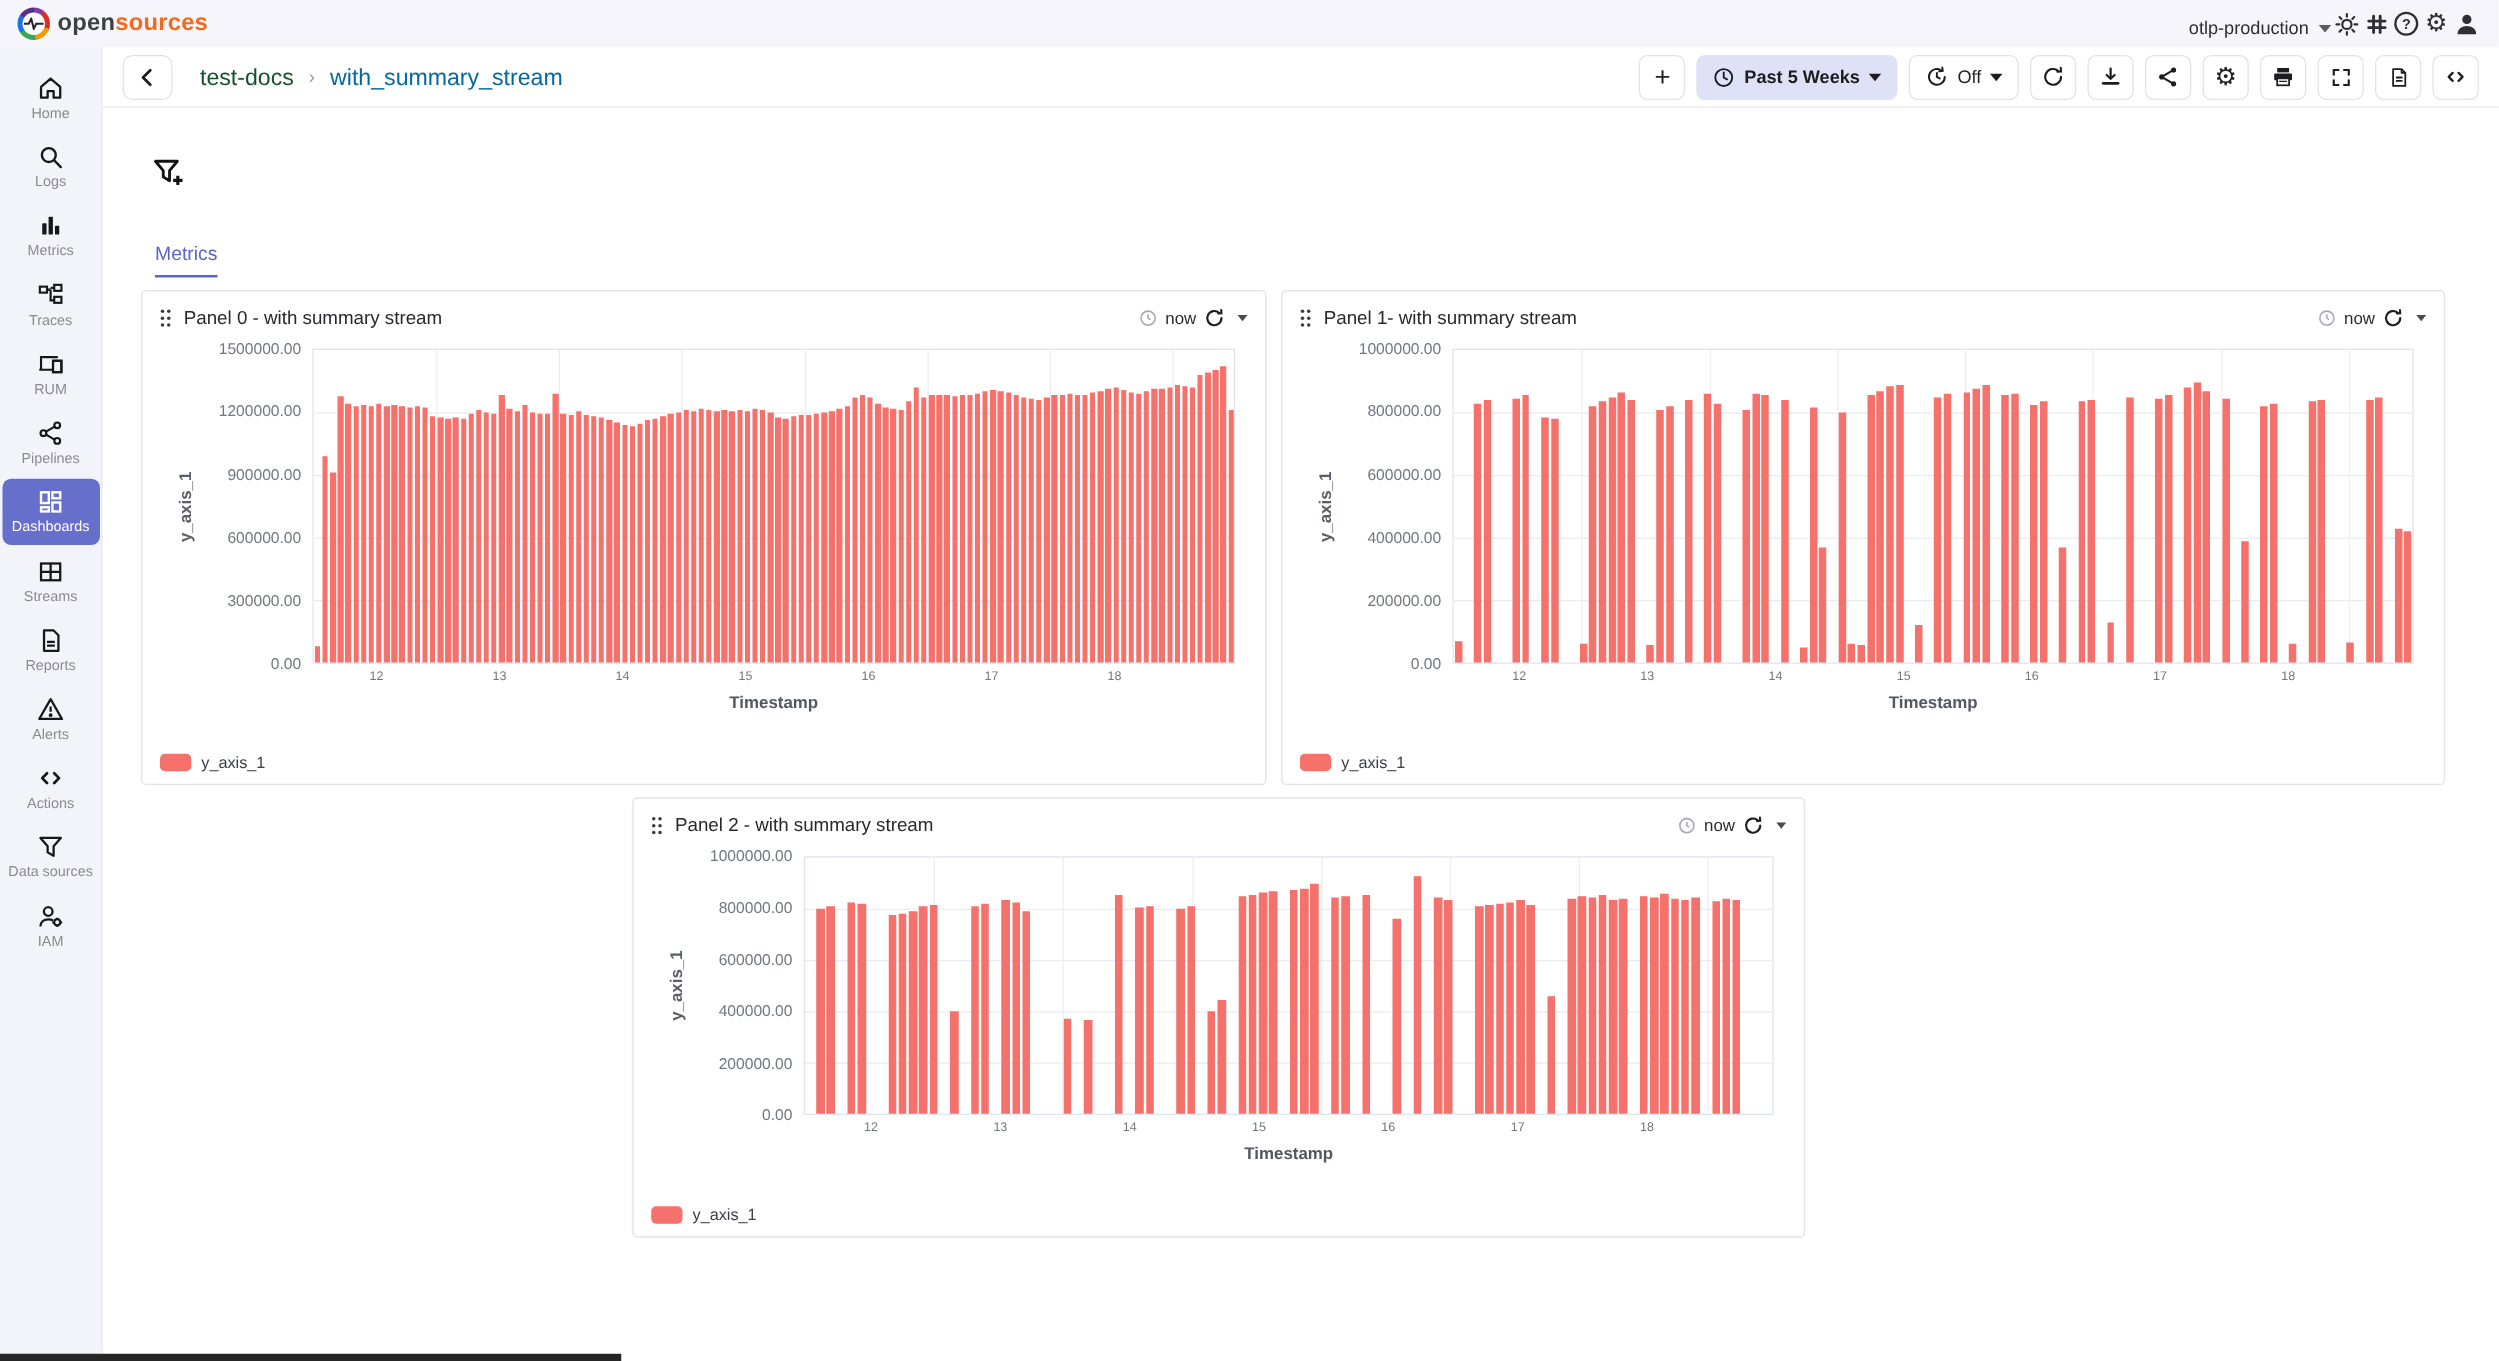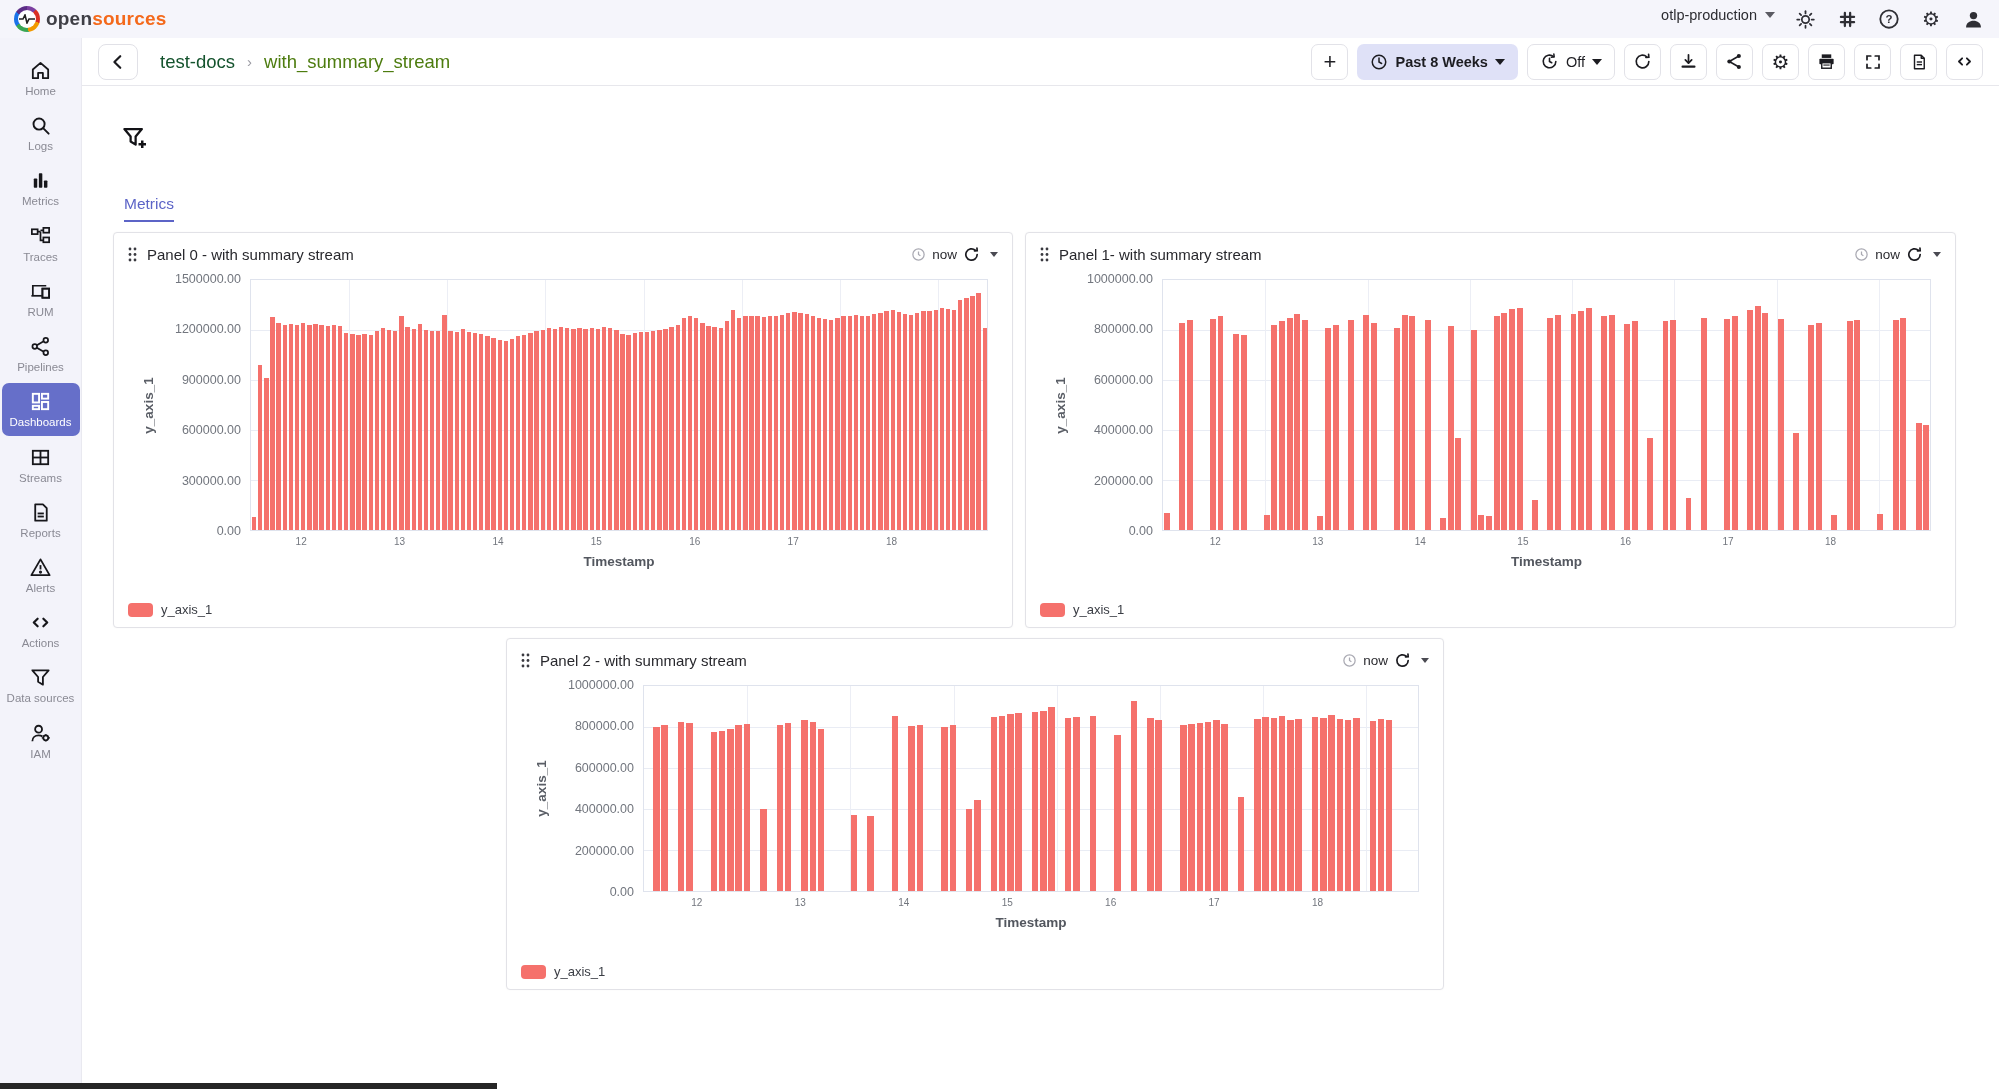--- a/index.html
+++ b/index.html
@@ -12,21 +12,21 @@
     background:#f5f5fb; display:flex; align-items:center; justify-content:space-between; padding:0 14px; }
   .brand { display:flex; align-items:center; gap:6px; }
   .logo-ring { width:26px; height:26px; border-radius:50%;
     background:conic-gradient(#7b3fa0 0 12%, #d93025 12% 30%, #f29900 30% 48%, #3aa655 48% 66%, #1a73e8 66% 84%, #5b2d86 84% 100%);
     display:flex; align-items:center; justify-content:center; position:relative; }
   .logo-ring::before { content:""; position:absolute; inset:4px; background:#fff; border-radius:50%; }
   .logo-ring svg { position:relative; z-index:1; }
   .brand-text { font-size:19px; font-weight:bold; letter-spacing:.2px; }
   .brand-open { color:#3f3f46; }
   .brand-observe { color:#f4691b; }
-  .top-right { display:flex; align-items:flex-start; gap:18px; }
+  .top-right { display:flex; align-items:flex-end; }
   .org-select { display:flex; align-items:center; gap:8px; font-size:14.5px; color:#2c2c31; cursor:pointer; }
   .caret { width:0; height:0; border-left:5px solid transparent; border-right:5px solid transparent; border-top:6px solid #5b5b63; display:inline-block; }
   .topicon { width:24px; height:24px; display:flex; align-items:center; justify-content:center; color:#2f2f35; cursor:pointer; }
 
   
   #sidebar { position:absolute; left:0; top:38px; width:82px; height:1051px;
     background:#f3f3fa; border-right:1px solid #e9e9f0; display:flex; flex-direction:column; align-items:center; padding-top:14px; }
   .side-item { width:78px; display:flex; flex-direction:column; align-items:center; gap:3px;
     padding:7px 0 6px; margin-bottom:3px; border-radius:7px; cursor:pointer; color:#17171b; }
   .side-item .lbl { font-size:11.5px; color:#8a8a94; line-height:1.15; text-align:center; }
@@ -34,21 +34,21 @@
   .side-item.active .lbl { color:#fff; }
 
   
   #toolbar { position:absolute; left:82px; top:38px; width:1917px; height:48px; background:#fff;
     border-bottom:1px solid #e7e7ec; display:flex; align-items:center; padding:0 16px; }
   .back-btn { width:40px; height:36px; border:1px solid #e1e1e7; border-radius:8px; background:#fff;
     display:flex; align-items:center; justify-content:center; cursor:pointer; }
   .crumb { display:flex; align-items:center; gap:12px; margin-left:22px; font-size:18.5px; }
   .crumb-parent { color:#14532d; cursor:pointer; }
   .crumb-sep { color:#9a9aa2; font-size:15px; }
-  .crumb-current { color:#4d7c0f; }
+  .crumb-current { color:#0369a1; }
   .tb-right { margin-left:auto; display:flex; align-items:center; gap:9px; }
   .tb-btn { min-width:37px; height:36px; border:1px solid #e2e2e8; border-radius:7px; background:#fff;
     display:flex; align-items:center; justify-content:center; gap:7px; cursor:pointer; color:#1f1f24; padding:0 8px; }
   .tb-btn.pill-time { background:#dfe1f7; border:none; padding:0 13px; font-size:14.5px; font-weight:bold; color:#1c1c21; }
   .tb-btn .txt { font-size:14.5px; }
   .gear-glyph { font-size:20px; line-height:1; }
 
   
   #filter-btn { position:absolute; left:120px; top:124px; cursor:pointer; }
   #tab-default { position:absolute; left:124px; top:195px; font-size:15.5px; color:#5c64c7; cursor:pointer; padding-bottom:7px; border-bottom:2.5px solid #5c64c7; }
@@ -267,21 +267,21 @@
     </div>
     <div class="tb-right">
       <div class="tb-btn" style="font-size:22px; font-weight:300;">
           <span>+</span>
         </div>
       <div class="tb-btn pill-time">
         <svg width="18" height="18" viewBox="0 0 24 24" fill="none" stroke="#1c1c21" stroke-width="2" stroke-linecap="round">
             <circle cx="12" cy="12" r="9"></circle>
             <path d="M12 6.5 V12 L15.5 14"></path>
           </svg>
-        <span class="txt">Past 8 Weeks</span>
+        <span class="txt">Past 5 Weeks</span>
         <span class="caret" style="border-top-color:#1c1c21;"></span>
       </div>
       <div class="tb-btn" style="padding:0 12px;">
         <svg width="19" height="19" viewBox="0 0 24 24" fill="none" stroke="#1c1c21" stroke-width="2" stroke-linecap="round">
             <path d="M20 12 a8 8 0 1 1 -2.9-6.2"></path>
             <path d="M17.5 2.5 l0.4 3.6 -3.6 0.4" stroke-width="1.9"></path>
             <path d="M12 8 V12 l2.8 1.6"></path>
           </svg>
         <span class="txt">Off</span>
         <span class="caret" style="border-top-color:#1c1c21;"></span>

